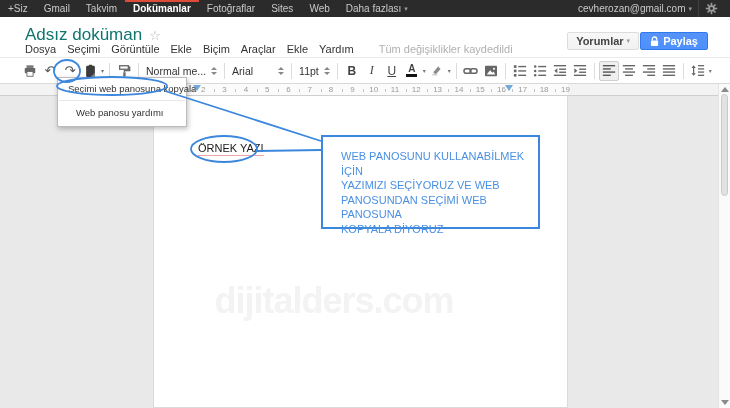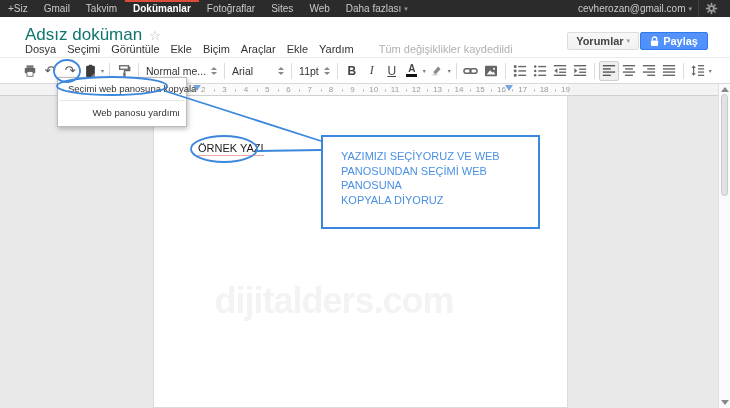--- a/index.html
+++ b/index.html
@@ -390,35 +390,36 @@
 
   <div class="docarea">
     <div class="page">
       <span class="sample-text">ÖRNEK YAZI</span>
       <div class="watermark">dijitalders.com</div>
     </div>
   </div>
 
   <div class="callout-box"></div>
   <div class="callout-text">
+    <div>WEB PANOSUNU KULLANABİLMEK İÇİN</div>
     <div>YAZIMIZI SEÇİYORUZ VE WEB</div>
     <div>PANOSUNDAN SEÇİMİ WEB PANOSUNA</div>
     <div>KOPYALA DİYORUZ</div>
   </div>
 
   <div class="clip-menu">
     <div class="menu-row">
       <svg width="8" height="10" viewBox="0 0 14 16">
         <rect x="2" y="2" width="10" height="13" rx="1.5" fill="none" stroke="#555" stroke-width="1.8"></rect>
         <rect x="5" y="0.8" width="4" height="2.6" rx="0.8" fill="#555"></rect>
       </svg>
       <span>Seçimi web panosuna kopyala</span>
     </div>
     <div class="menu-sep"></div>
-    <div class="menu-row" style="padding-left:18px;justify-content:flex-end;">
+    <div class="menu-row" style="padding-left:18px;">
       <span>Web panosu yardımı</span>
     </div>
   </div>
 
   <svg class="overlay" viewBox="0 0 730 408">
     <g fill="none" stroke="#3b87dd" stroke-width="1.8">
       <ellipse cx="67" cy="71" rx="13" ry="11"></ellipse>
       <ellipse cx="112" cy="86" rx="55" ry="9"></ellipse>
       <ellipse cx="224" cy="149" rx="33" ry="13"></ellipse>
       <line x1="165" y1="91" x2="321" y2="141"></line>

